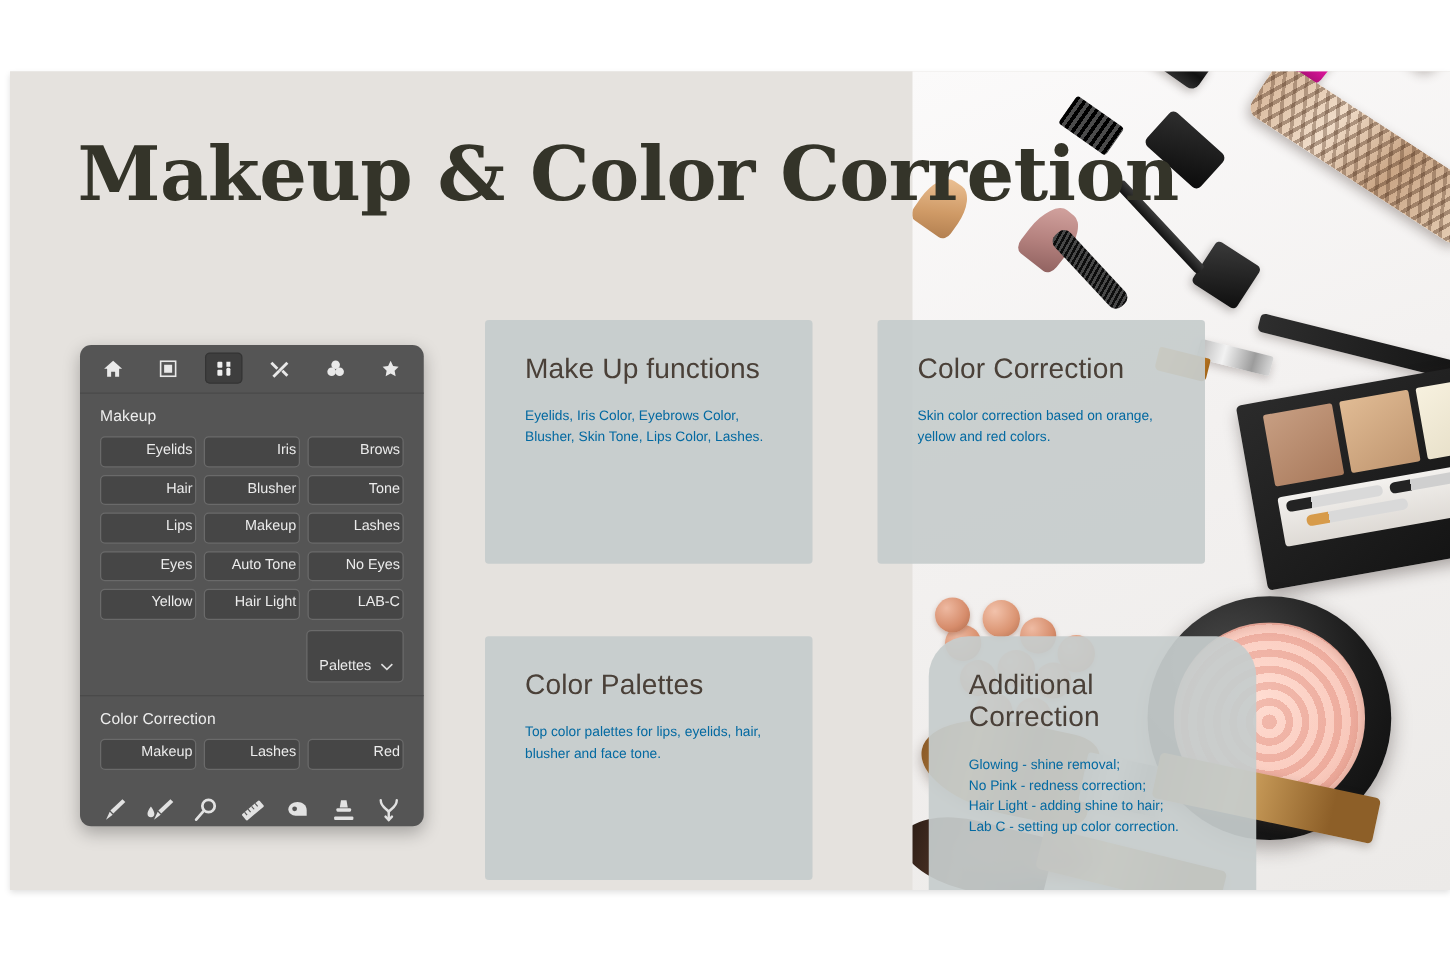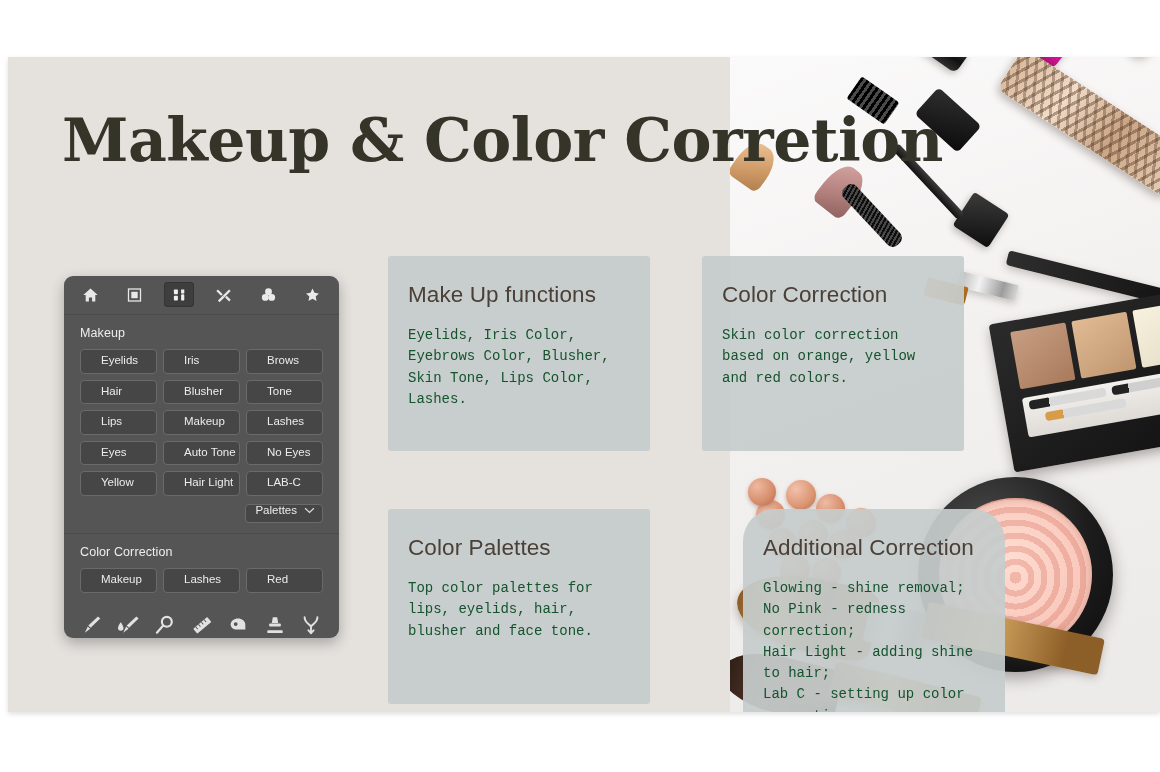--- a/index.html
+++ b/index.html
@@ -143,34 +143,34 @@
     grid-template-columns: 1fr 1fr 1fr;
     gap: 6px 6px;
     padding: 6px 16px 4px;
   }
   .pbtn {
     background: #464646;
     border: 1px solid #6a6a6a;
     border-radius: 4px;
     color: #ececec;
     font-size: 11.5px;
-    text-align: left;
-    padding: 5px 20px 6px;
+    text-align: right;
+    padding: 5px 2px 6px;
     line-height: 1;
     white-space: nowrap;
     overflow: hidden;
   }
   .dd-row { display: flex; justify-content: flex-end; padding: 4px 16px 10px; }
   .dropdown {
     background: #464646;
     border: 1px solid #6a6a6a;
     border-radius: 4px;
     color: #ececec;
     font-size: 11.5px;
-    padding: 0 7px 6px 9px;
+    padding: 23px 7px 6px 9px;
     display: flex; align-items: center; gap: 7px;
     line-height: 1;
   }
   .divider { height: 1px; background: #4a4a4a; margin: 0; }
 
   #toolrow {
     display: flex;
     justify-content: space-between;
     align-items: flex-end;
     padding: 15px 16px 2px;
@@ -183,35 +183,34 @@
     letter-spacing: .55px;
     color: #b9b9b9;
   }
   #linkrow span { text-align: center; }
 
   
   .card {
     position: absolute;
     background: rgba(198,204,204,0.93);
     border-radius: 3px;
-    padding: 26px 20px 20px;
+    padding: 26px 32px 20px;
   }
   .card h2 {
     font-size: 22.5px;
     font-weight: normal;
     color: #4a4038;
     margin-bottom: 17px;
     letter-spacing: .1px;
   }
   .card p {
-    font-size: 14px;
+    font-size: 11px;
     line-height: 1.52;
-    color: #14532d;
+    color: #0369a1;
     white-space: pre-line;
-    font-family: Liberation Mono, monospace;
   }
   #card-makeup   { left: 380px; top: 199px; width: 262px; height: 195px; }
   #card-cc       { left: 694px; top: 199px; width: 262px; height: 195px; }
   #card-palettes { left: 380px; top: 452px; width: 262px; height: 195px; }
   #card-addl     { left: 735px; top: 452px; width: 262px; height: 252px; border-radius: 32px; }
 </style>
 </head>
 <body>
 
 <div id="slide">

